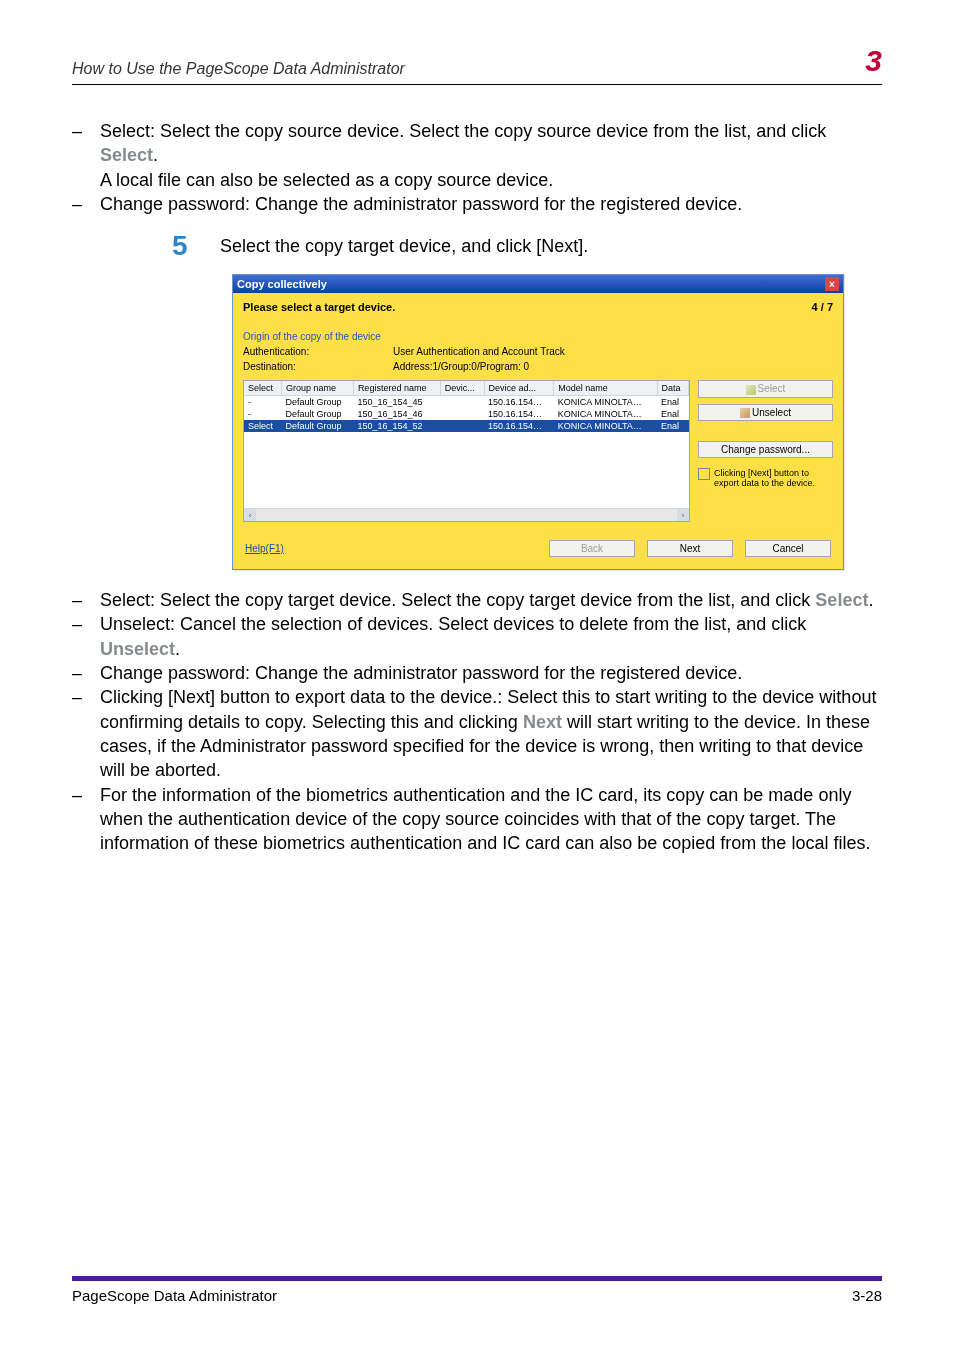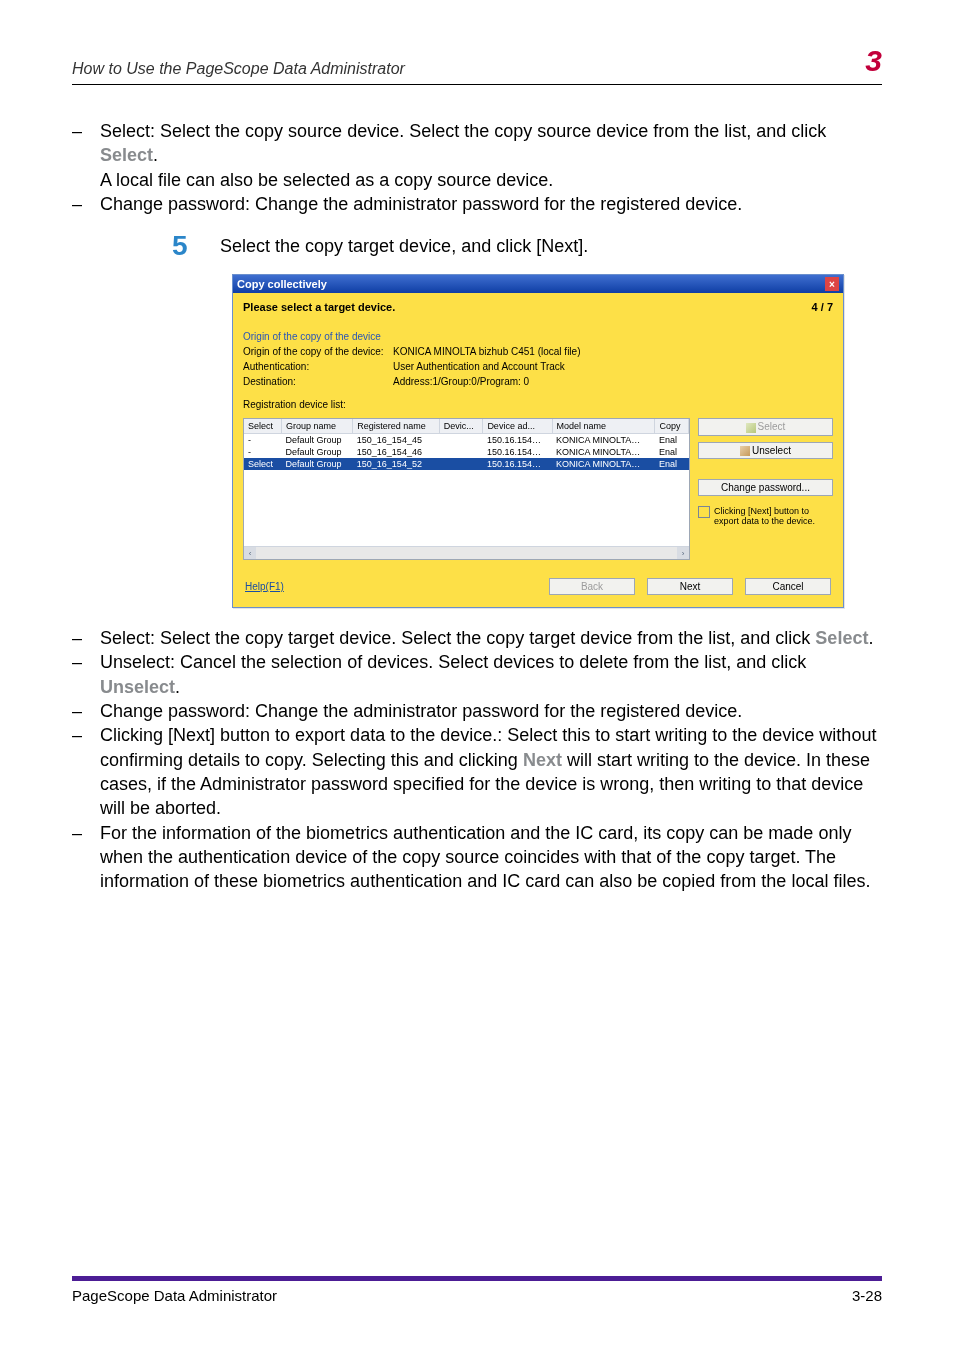--- a/index.html
+++ b/index.html
@@ -249,46 +249,41 @@
         <span class="dlg-close">×</span>
       </div>
       <div class="dlg-body">
         <div>
           <span class="dlg-subhead">Please select a target device.</span>
           <span class="dlg-step">4 / 7</span>
         </div>
 
         <div class="dlg-sec-origin">Origin of the copy of the device</div>
         <div class="kv">
-            <span class="k">Origin of the copy of the device:</span>
-            <span class="v">KONICA MINOLTA bizhub C451 (local file)</span>
-          </div>
-        <div class="kv">
             <span class="k">Authentication:</span>
             <span class="v">User Authentication and Account Track</span>
           </div>
         <div class="kv">
             <span class="k">Destination:</span>
             <span class="v">Address:1/Group:0/Program: 0</span>
           </div>
 
-        <div style="margin-top:12px;">Registration device list:</div>
 
         <div class="tbl-area">
           <div class="tbl-scroll">
             <table class="devtbl">
               <thead>
                 <tr>
                   <th>Select</th>
                   <th>Group name</th>
                   <th>Registered name</th>
                   <th>Devic...</th>
                   <th>Device ad...</th>
                   <th>Model name</th>
-                  <th>Copy</th>
+                  <th>Data</th>
                 </tr>
               </thead>
               <tbody>
                 <tr>
                   <td>-</td>
                   <td>Default Group</td>
                   <td>150_16_154_45</td>
                   <td></td>
                   <td>150.16.154…</td>
                   <td>KONICA MINOLTA…</td>

